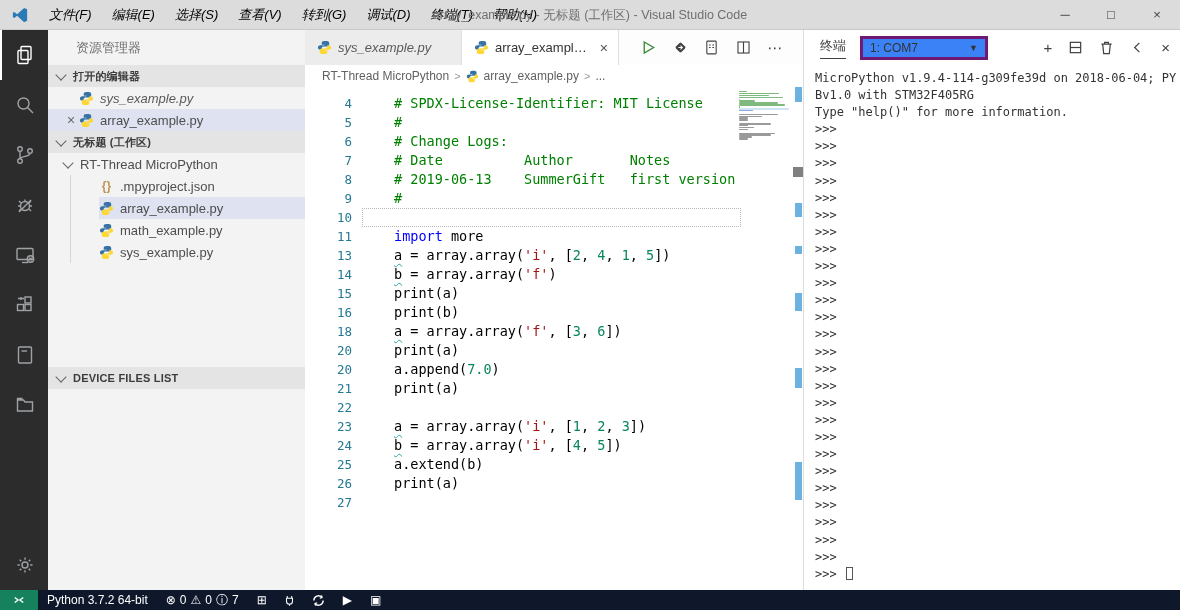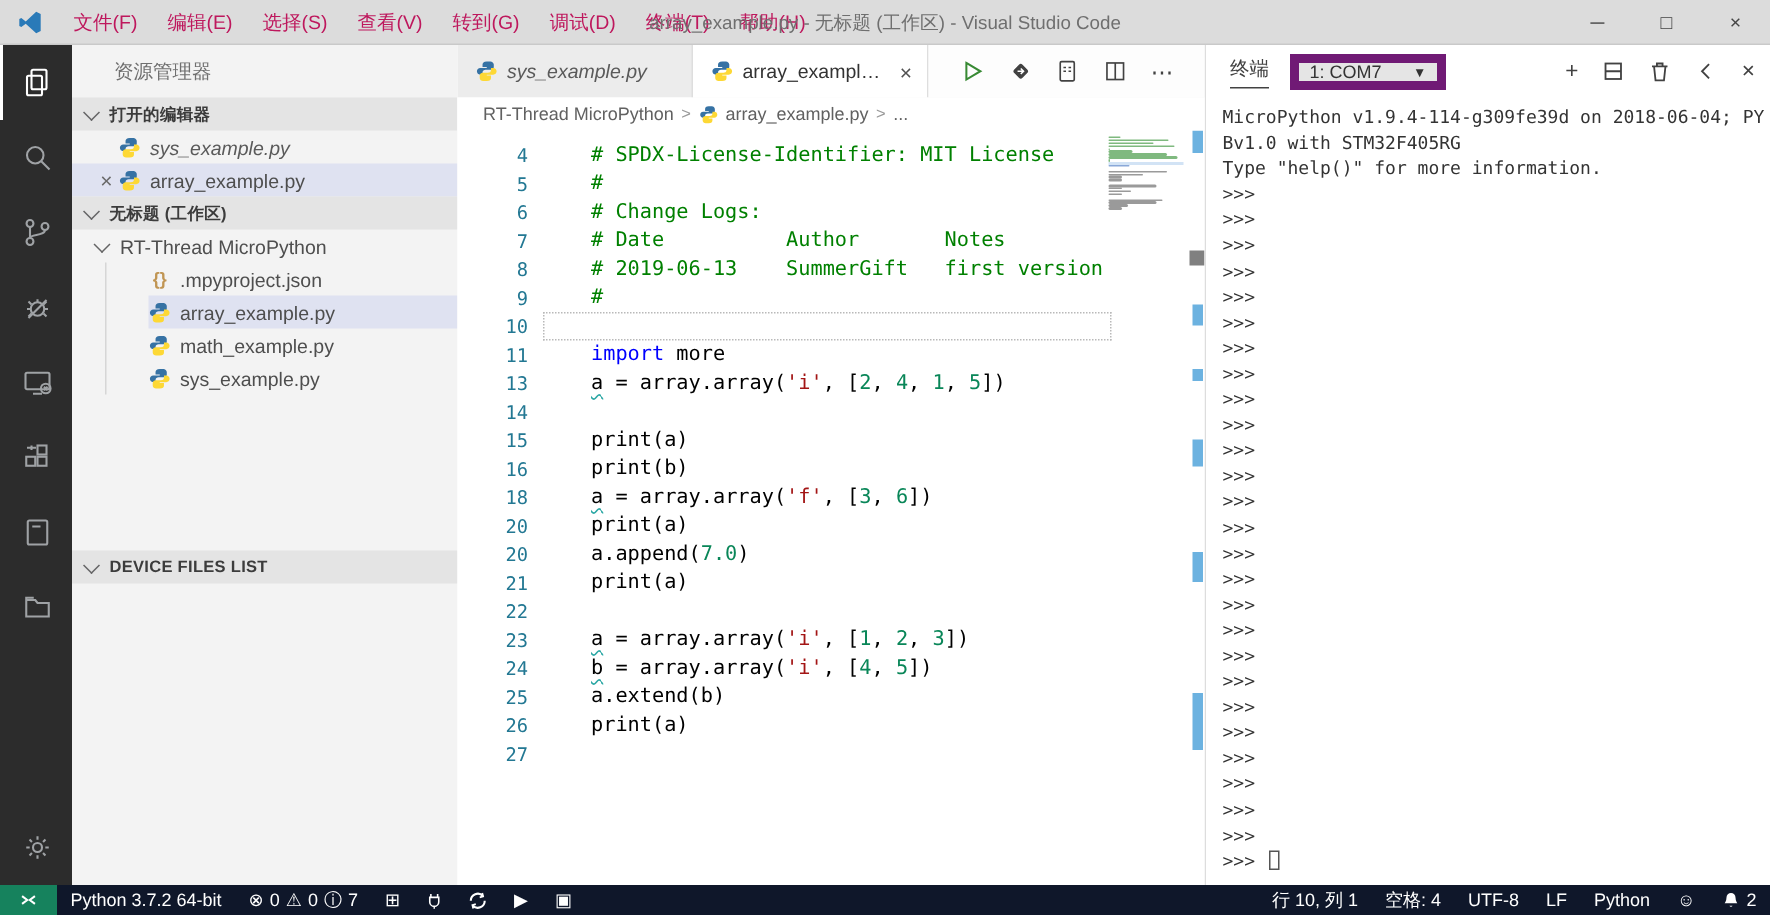--- a/index.html
+++ b/index.html
@@ -3,21 +3,21 @@
 <meta charset="utf-8">
 <style>
   * { margin:0; padding:0; box-sizing:border-box; }
   html,body { background:#888; }
   .app{ width:1180px; height:610px; position:relative; font-family:"Liberation Sans",sans-serif; background:#fff; overflow:hidden; }
 
   
   .titlebar{ height:30px; background:#dcdcdc; display:flex; align-items:center; border-bottom:1px solid #c9c9c9; position:relative; }
   .vscode-logo{ width:18px; height:18px; margin:0 10px 0 11px; flex:0 0 auto; }
   .menubar{ display:flex; align-items:center; height:100%; }
-  .menu-item{ padding:0 10px; font-size:13px; color:#be185d; line-height:30px; cursor:default; }
+  .menu-item{ padding:0 10px; font-size:13px; color:#000000; line-height:30px; cursor:default;font-style:italic; }
   .win-title{ position:absolute; left:50%; top:0; transform:translateX(-50%); line-height:30px; font-size:12.5px; color:#6f6f6f; white-space:nowrap; }
   .win-controls{ margin-left:auto; display:flex; height:100%; }
   .win-btn{ width:46px; text-align:center; line-height:30px; font-size:13px; color:#444; }
 
   
   .main{ display:flex; height:560px; }
 
   .activitybar{ width:48px; background:#2c2c2c; display:flex; flex-direction:column; align-items:stretch; flex:0 0 auto; }
   .ab-item{ height:50px; display:flex; align-items:center; justify-content:center; color:#9fa2a5; border-left:2px solid transparent; }
   .ab-item.active{ color:#ffffff; border-left:2px solid #ffffff; }
@@ -75,21 +75,21 @@
   .mm-current{ background:#d2e3f5; }
 
   .overview{ position:absolute; top:0; right:0; bottom:0; width:10px; }
   .ov-mark{ position:absolute; left:2px; width:7px; background:#6cb2e0; }
   .ov-thumb{ position:absolute; left:0; width:10px; background:#555; opacity:.75; }
 
   
   .terminal{ width:377px; flex:0 0 auto; border-left:1px solid #ddd; display:flex; flex-direction:column; background:#fff; }
   .term-header{ height:35px; display:flex; align-items:center; padding:0 10px 0 16px; flex:0 0 auto; }
   .term-tab{ font-size:13px; color:#424242; padding-bottom:3px; border-bottom:1px solid #424242; margin-right:14px; }
-  .term-select{ width:104px; height:24px; border:6px solid #701a75; background:#e5e5e5; font-size:12px; color:#333; display:flex; align-items:center; justify-content:space-between; padding:0 7px; margin-right:10px; }
+  .term-select{ width:128px; height:24px; border:3px solid #701a75; background:#3b82f6; font-size:12px; color:#333; display:flex; align-items:center; justify-content:space-between; padding:0 7px; margin-right:10px; }
   .term-select .arrow{ font-size:9px; color:#333; }
   .term-actions{ display:flex; align-items:center; gap:16px; margin-left:auto; color:#424242; }
   .term-actions .t-icon{ font-size:15px; line-height:1; }
   .term-actions svg{ width:15px; height:15px; stroke:#424242; fill:none; stroke-width:1.3; display:block; }
   .term-body{ flex:1; font-family:"DejaVu Sans Mono","Liberation Mono",monospace; font-size:12px; line-height:17.1px; color:#333; padding:5px 0 0 11px; overflow:hidden; white-space:pre; }
   .term-cursor{ display:inline-block; width:7px; height:13px; border:1px solid #555; vertical-align:-2px; margin-left:2px; }
 
   
   .statusbar{ height:20px; background:#0f172a; display:flex; align-items:center; color:#fff; font-size:12px; }
   .sb-remote{ width:38px; height:20px; background:#16825d; display:flex; align-items:center; justify-content:center; flex:0 0 auto; }
@@ -353,20 +353,21 @@
           <div class="codeline">
             <span class="gutter">11</span>
             <span class="linetext"><span class="tok-kw">import</span><span class="tok-pl"> more</span></span>
           </div>
           <div class="codeline">
             <span class="gutter">13</span>
             <span class="linetext"><span class="tok-sq">a</span><span class="tok-pl"> = array.array(</span><span class="tok-str">'i'</span><span class="tok-pl">, [</span><span class="tok-num">2</span><span class="tok-pl">, </span><span class="tok-num">4</span><span class="tok-pl">, </span><span class="tok-num">1</span><span class="tok-pl">, </span><span class="tok-num">5</span><span class="tok-pl">])</span></span>
           </div>
           <div class="codeline">
             <span class="gutter">14</span>
+            <span class="linetext"><span class="tok-sq">b</span><span class="tok-pl"> = array.array(</span><span class="tok-str">'f'</span><span class="tok-pl">)</span></span>
           </div>
           <div class="codeline">
             <span class="gutter">15</span>
             <span class="linetext"><span class="tok-pl">print(a)</span></span>
           </div>
           <div class="codeline">
             <span class="gutter">16</span>
             <span class="linetext"><span class="tok-pl">print(b)</span></span>
           </div>
           <div class="codeline">
@@ -555,30 +556,14 @@
           <path d="M10.2 1.5l.6 2.4-2.4.6M3.8 12.5l-.6-2.4 2.4-.6" stroke="#fff" stroke-width="1.3" fill="none"></path>
         </svg>
     </div>
     <div class="sb-item">
         <span class="sb-ic">▶</span>
       </div>
     <div class="sb-item">
         <span class="sb-ic">▣</span>
       </div>
 
-    <div class="sb-right">
-      <div class="sb-item">行 10, 列 1</div>
-      <div class="sb-item">空格: 4</div>
-      <div class="sb-item">UTF-8</div>
-      <div class="sb-item">LF</div>
-      <div class="sb-item">Python</div>
-      <div class="sb-item">
-          <span class="sb-ic">☺</span>
-        </div>
-      <div class="sb-item sb-bell">
-        <svg viewBox="0 0 14 14">
-            <path d="M7 1.5a3.5 3.5 0 00-3.5 3.5c0 3-1.5 4.5-1.5 4.5h10S10.5 8 10.5 5A3.5 3.5 0 007 1.5zM5.8 11.5a1.3 1.3 0 002.4 0"></path>
-          </svg>
-        <span>2</span>
-      </div>
-    </div>
   </div>
 </div>
 
 </body></html>

